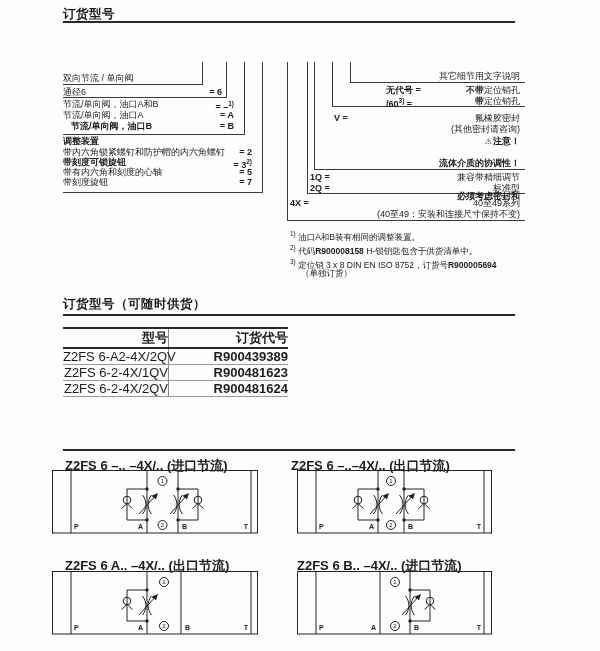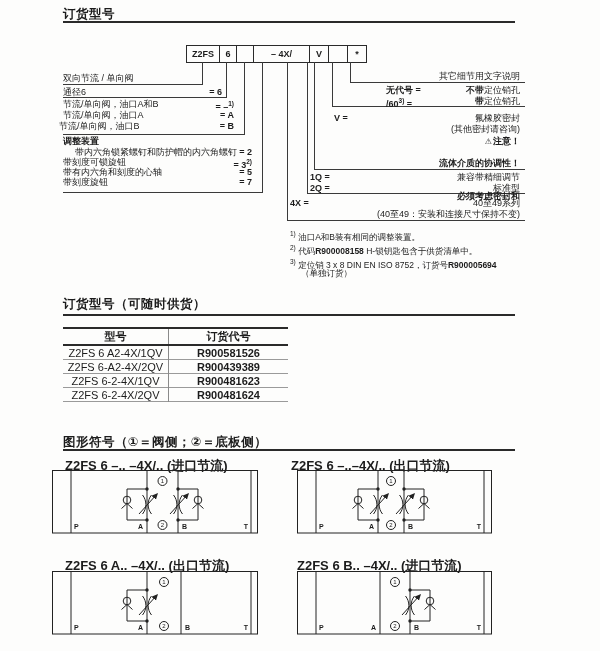--- a/index.html
+++ b/index.html
@@ -16,49 +16,40 @@
   .t{font-size:9px;line-height:10px;white-space:nowrap;}
   .ts{font-size:8.5px;line-height:10px;white-space:nowrap;}
   .b{font-weight:bold;}
   .rt{text-align:right;}
   .sup{font-size:6.5px;vertical-align:4px;}
   .boxrow{display:flex;left:186px;top:45px;}
   .cbox{height:16px;border:1px solid #2a2a2a;margin-left:-1px;
         font-size:9px;font-weight:bold;display:flex;align-items:center;justify-content:center;}
   .cbox:first-child{margin-left:0;}
   table.tbl{border-collapse:collapse;table-layout:fixed;width:224px;}
-  table.tbl th,table.tbl td{font-size:11px;padding:0;height:13px;text-align:center;white-space:nowrap;}
+  table.tbl th,table.tbl td{font-size:13px;padding:0;height:13px;text-align:right;white-space:nowrap;}
   table.tbl th{font-weight:bold;height:14px;border-bottom:2px solid #2a2a2a;}
   table.tbl tr{border-bottom:1px solid #9a9a9a;}
   table.tbl .c1{border-right:1px solid #8a8a8a;width:105px;}
   table.tbl .c2{width:119px;font-weight:bold;}
   .tbl-wrap{border-top:2px solid #2a2a2a;}
   .dlabel{font-size:13px;font-weight:bold;white-space:nowrap;}
   svg text{font-family:"Liberation Sans","DejaVu Sans",sans-serif;}
   .portT{font-size:7px;font-weight:bold;fill:#1c1c1c;}
   .numT{font-size:6px;fill:#1c1c1c;}
   .warn{font-size:8px;margin-right:1px;}
 </style>
 </head>
 <body>
 
 <div class="page">
 
   <div class="abs sec-title" style="left:63px;top:6px;">订货型号</div>
   <div class="abs rule" style="left:63px;top:21px;width:452px;"></div>
 
-  <div class="abs boxrow">
-    <div class="cbox" style="width:32px;">Z2FS</div>
-    <div class="cbox" style="width:16px;">6</div>
-    <div class="cbox" style="width:16px;"></div>
-    <div class="cbox" style="width:55px;">– 4X/</div>
-    <div class="cbox" style="width:18px;">V</div>
-    <div class="cbox" style="width:18px;"></div>
-    <div class="cbox" style="width:18px;">*</div>
-  </div>
 
   <div class="abs vl" style="left:202px;top:62px;height:22px;"></div>
   <div class="abs hl" style="left:63px;top:84px;width:140px;"></div>
   <div class="abs vl" style="left:226px;top:62px;height:35px;"></div>
   <div class="abs hl" style="left:63px;top:97px;width:164px;"></div>
   <div class="abs vl" style="left:244px;top:62px;height:72px;"></div>
   <div class="abs hl" style="left:63px;top:134px;width:182px;"></div>
   <div class="abs vl" style="left:262px;top:62px;height:130px;"></div>
   <div class="abs hl" style="left:63px;top:192px;width:200px;"></div>
 
@@ -74,27 +65,27 @@
   <div class="abs hl" style="left:350px;top:82px;width:175px;"></div>
 
   <div class="abs t" style="left:63px;top:73px;">双向节流 / 单向阀</div>
   <div class="abs t" style="left:63px;top:87px;">通径6</div>
   <div class="abs t b rt" style="left:172px;top:87px;width:50px;">= 6</div>
 
   <div class="abs t" style="left:63px;top:99px;">节流/单向阀，油口A和B</div>
   <div class="abs t b rt" style="left:184px;top:99px;width:50px;"><span>= –</span><span class="sup">1)</span></div>
   <div class="abs t" style="left:63px;top:110px;">节流/单向阀，油口A</div>
   <div class="abs t b rt" style="left:184px;top:110px;width:50px;">= A</div>
-  <div class="abs t" style="left:59px;top:121px;">节流/单向阀，油口B</div>
+  <div class="abs t" style="left:71px;top:121px;font-weight:bold;">节流/单向阀，油口B</div>
   <div class="abs t b rt" style="left:184px;top:121px;width:50px;">= B</div>
 
   <div class="abs t b" style="left:63px;top:136px;">调整装置</div>
-  <div class="abs t" style="left:75px;top:147px;">带内六角锁紧螺钉和防护帽的内六角螺钉</div>
+  <div class="abs t" style="left:63px;top:147px;">带内六角锁紧螺钉和防护帽的内六角螺钉</div>
   <div class="abs t b rt" style="left:202px;top:147px;width:50px;">= 2</div>
-  <div class="abs t" style="left:63px;top:157px;">带刻度可锁旋钮</div>
+  <div class="abs t" style="left:63px;top:157px;font-weight:bold;">带刻度可锁旋钮</div>
   <div class="abs t b rt" style="left:202px;top:157px;width:50px;"><span>= 3</span><span class="sup">2)</span></div>
   <div class="abs t" style="left:63px;top:167px;">带有内六角和刻度的心轴</div>
   <div class="abs t b rt" style="left:202px;top:167px;width:50px;">= 5</div>
   <div class="abs t" style="left:63px;top:177px;">带刻度旋钮</div>
   <div class="abs t b rt" style="left:202px;top:177px;width:50px;">= 7</div>
 
   <div class="abs t rt" style="left:380px;top:71px;width:140px;">其它细节用文字说明</div>
 
   <div class="abs t b" style="left:386px;top:85px;">无代号 =</div>
   <div class="abs t rt" style="left:380px;top:85px;width:140px;"><span class="b">不带</span><span>定位销孔</span></div>
@@ -125,41 +116,36 @@
   <div class="abs sec-title" style="left:63px;top:296px;">订货型号（可随时供货）</div>
   <div class="abs rule" style="left:63px;top:314px;width:452px;"></div>
 
   <div class="abs tbl-wrap" style="left:63px;top:327px;">
     <table class="tbl">
       <tbody>
           <tr>
         <th class="c1">型号</th>
         <th class="c2">订货代号</th>
       </tr>
-      <tr>
-            <td class="c1">Z2FS 6 A2-4X/1QV</td>
-            <td class="c2">R900581526</td>
-          </tr>
       <tr>
             <td class="c1">Z2FS 6-A2-4X/2QV</td>
             <td class="c2">R900439389</td>
           </tr>
       <tr>
             <td class="c1">Z2FS 6-2-4X/1QV</td>
             <td class="c2">R900481623</td>
           </tr>
       <tr>
             <td class="c1">Z2FS 6-2-4X/2QV</td>
             <td class="c2">R900481624</td>
           </tr>
     </tbody>
       </table>
   </div>
 
-  <div class="abs sec-title" style="left:63px;top:434px;">图形符号（①＝阀侧；②＝底板侧）</div>
   <div class="abs rule" style="left:63px;top:449px;width:452px;"></div>
 
   <svg width="0" height="0" style="position:absolute" aria-hidden="true">
     <defs>
       <marker id="ah" markerWidth="7" markerHeight="7" refX="5" refY="3" orient="auto">
         <path d="M0,0 L6.5,3 L0,6 z" fill="#222"></path>
       </marker>
       <g id="loopL" stroke="#222" fill="none" stroke-width="1">
         <path d="M0,19 H-20 V50 H0"></path>
         <circle cx="-20" cy="30" r="3.8"></circle>

